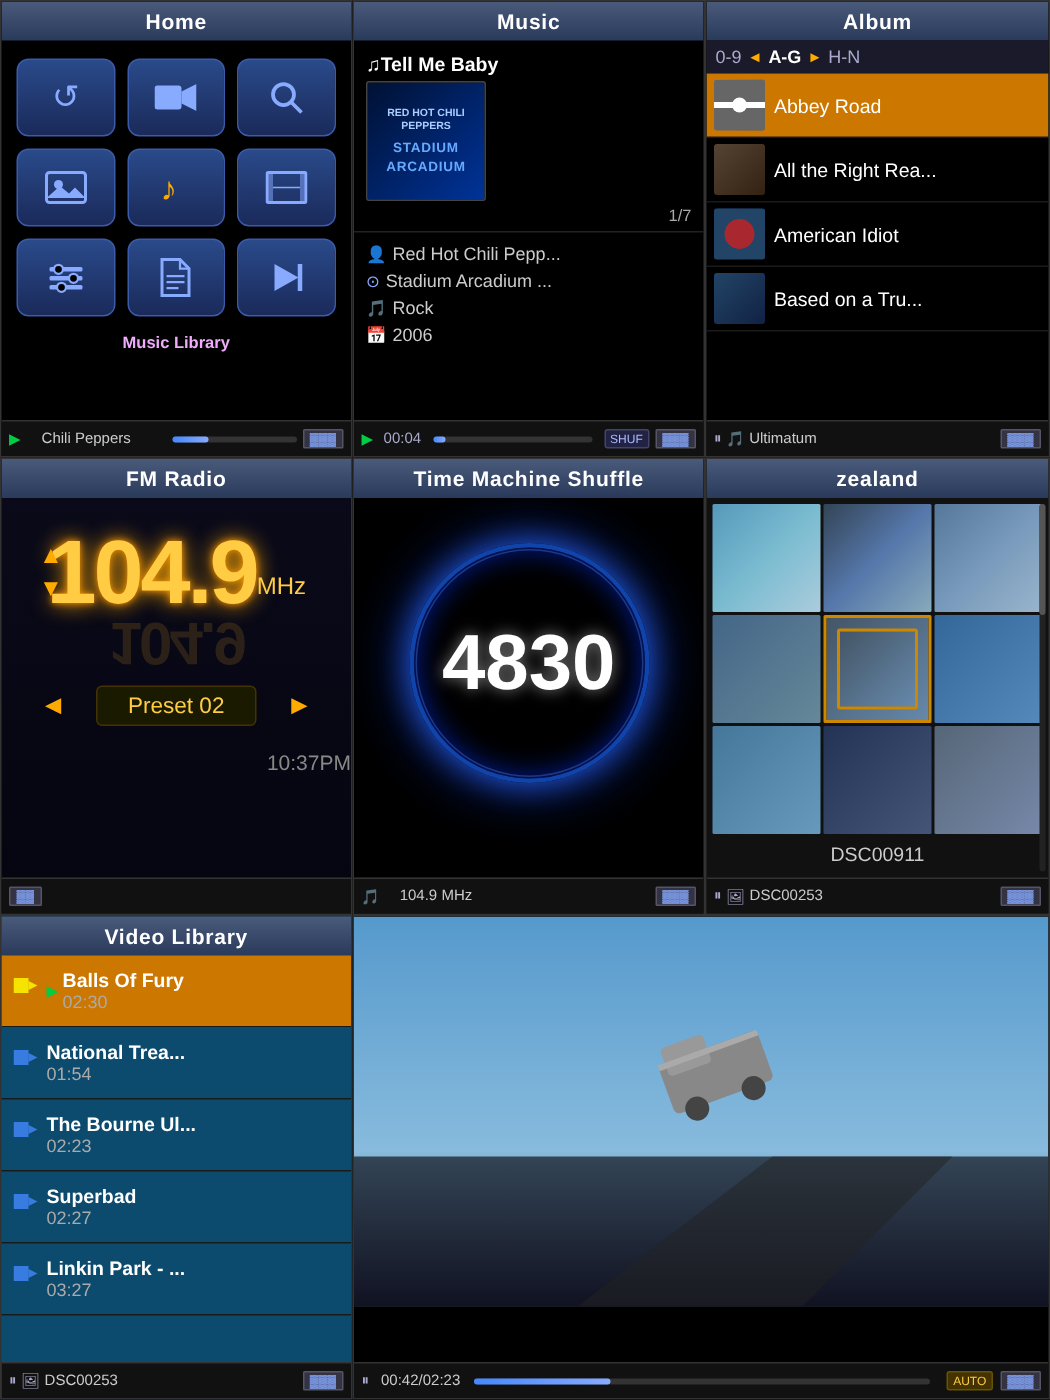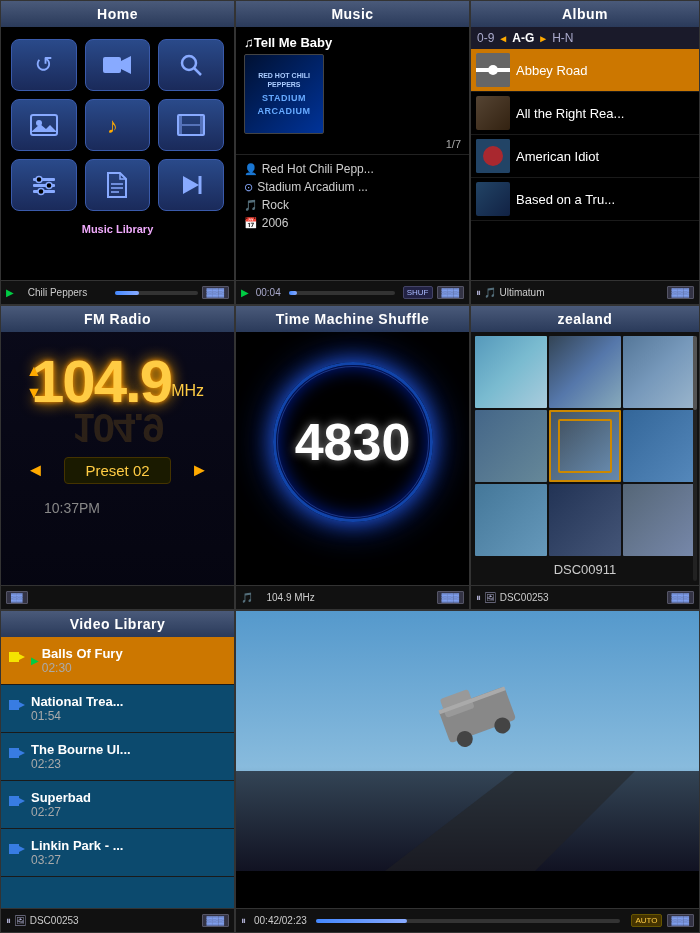--- a/index.html
+++ b/index.html
@@ -280,21 +280,21 @@
     .fm-preset-arrow { color: #ffaa00; font-size: 18px; cursor: pointer; }
     .fm-preset-text {
       font-size: 15px;
       color: #ffcc44;
       background: #1a1a00;
       border: 1px solid #443300;
       padding: 4px 20px;
       border-radius: 4px;
     }
     .fm-time {
-      text-align: left;
+      text-align: right;
       color: #888;
       font-size: 14px;
       padding-top: 8px;
       padding-left: 43px;
     }
     .fm-status-bar {
       position: absolute;
       bottom: 0;
       left: 0;
       right: 0;

